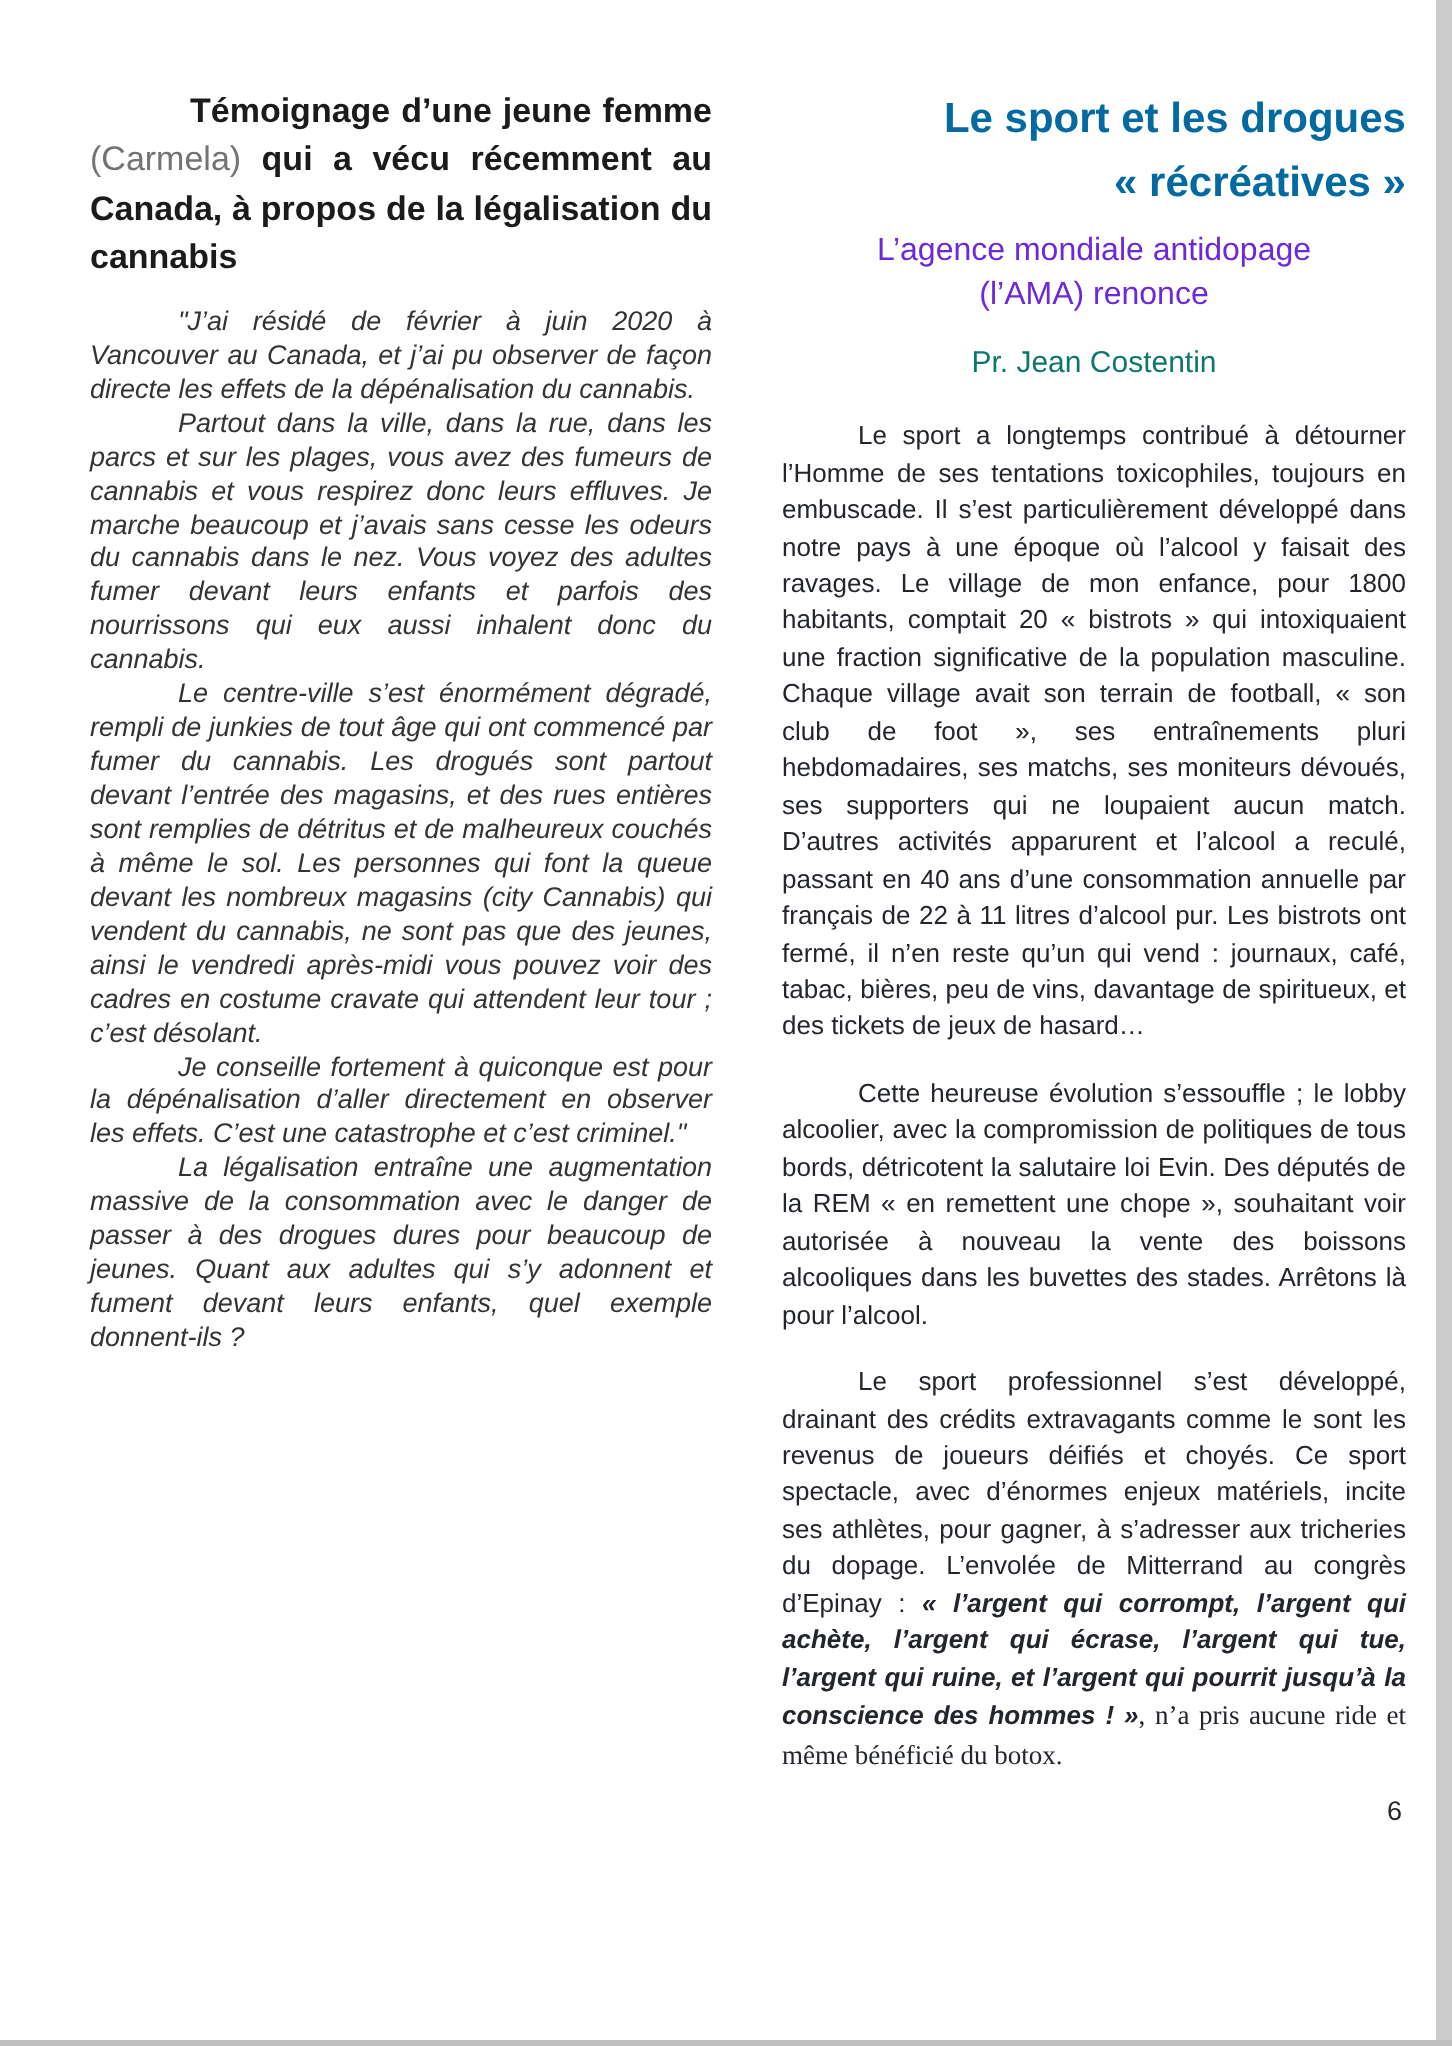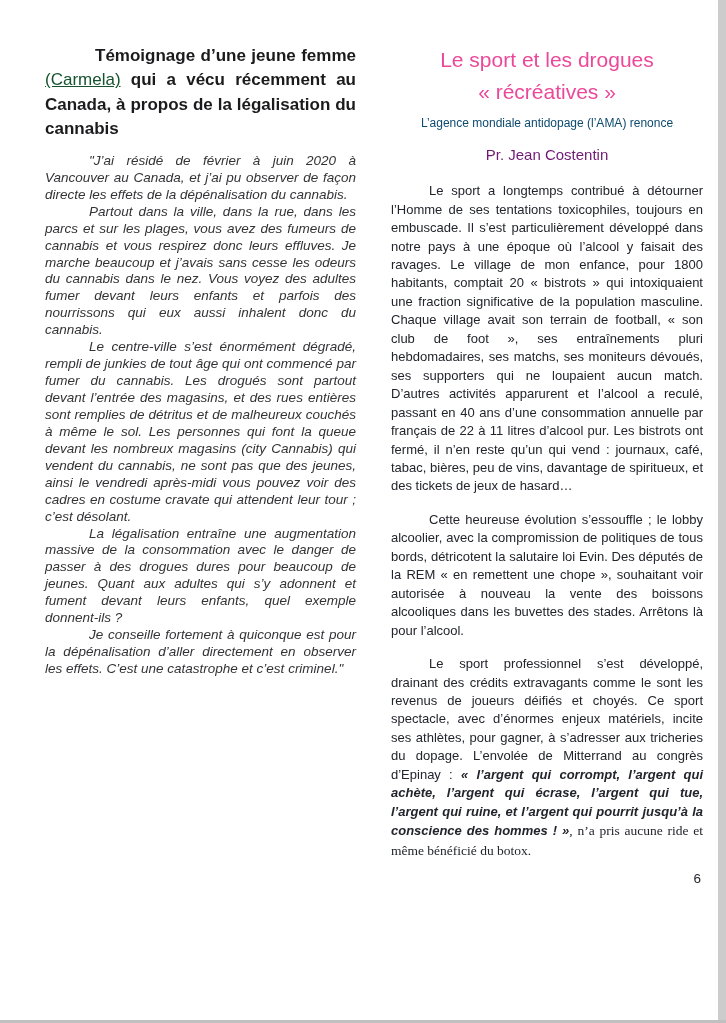--- a/index.html
+++ b/index.html
@@ -30,61 +30,60 @@
     font-size: 17px;
     font-weight: 700;
     color: #1b1b1d;
     line-height: 1.44;
     text-align: justify;
     text-indent: 50px;
     margin: 0 0 11px 0;
   }
   .l-title .normal {
     font-weight: 400;
-    color: #14532d;
-    text-decoration: underline;
+    color: #737373;
   }
   .testimony {
     font-style: italic;
     font-size: 13.5px;
     line-height: 1.255;
     text-align: justify;
     text-indent: 44px;
     margin: 0;
     color: #333336;
   }
   
   .col-right {
     width: 312px;
     flex: 0 0 312px;
     color: #22252c;
   }
   .r-title {
     font-size: 21px;
-    font-weight: 400;
-    text-align: center;
+    font-weight: 700;
+    text-align: right;
     line-height: 1.5;
-    color: #ec4899;
+    color: #0369a1;
     margin: 0 0 8px 0;
   }
   .r-title span { display: block; }
   .r-subtitle {
-    font-size: 12px;
+    font-size: 16px;
     font-weight: 400;
     text-align: center;
     line-height: 1.35;
-    color: #0c4a6e;
+    color: #6d28d9;
     margin: 0 auto 15px auto;
     width: 260px;
   }
   .r-author {
     font-size: 15px;
     font-weight: 400;
     text-align: center;
-    color: #701a75;
+    color: #0f766e;
     margin: 0 0 19px 0;
   }
   .r-body {
     font-size: 13px;
     line-height: 1.42;
     text-align: justify;
     text-indent: 38px;
     margin: 0 0 15px 0;
   }
   .quote-italic { font-style: italic; font-weight: bold; }
@@ -119,22 +118,22 @@
 </head>
 <body>
 
 <div class="content">
 
   <div class="col-left">
     <h2 class="l-title"><span>Témoignage d’une jeune femme </span><span class="normal">(Carmela)</span><span> qui a vécu récemment au Canada, à propos de la légalisation du cannabis</span></h2>
     <p class="testimony">"J’ai résidé de février à juin 2020 à Vancouver au Canada, et j’ai pu observer de façon directe les effets de la dépénalisation du cannabis.</p>
     <p class="testimony">Partout dans la ville, dans la rue, dans les parcs et sur les plages, vous avez des fumeurs de cannabis et vous respirez donc leurs effluves. Je marche beaucoup et j’avais sans cesse les odeurs du cannabis dans le nez. Vous voyez des adultes fumer devant leurs enfants et parfois des nourrissons qui eux aussi inhalent donc du cannabis.</p>
     <p class="testimony">Le centre-ville s’est énormément dégradé, rempli de junkies de tout âge qui ont commencé par fumer du cannabis. Les drogués sont partout devant l’entrée des magasins, et des rues entières sont remplies de détritus et de malheureux couchés à même le sol. Les personnes qui font la queue devant les nombreux magasins (city Cannabis) qui vendent du cannabis, ne sont pas que des jeunes, ainsi le vendredi après-midi vous pouvez voir des cadres en costume cravate qui attendent leur tour ; c’est désolant.</p>
+    <p class="testimony">Je conseille fortement à quiconque est pour la dépénalisation d’aller directement en observer les effets. C’est une catastrophe et c’est criminel."</p>
     <p class="testimony">La légalisation entraîne une augmentation massive de la consommation avec le danger de passer à des drogues dures pour beaucoup de jeunes. Quant aux adultes qui s’y adonnent et fument devant leurs enfants, quel exemple donnent-ils ?</p>
-    <p class="testimony">Je conseille fortement à quiconque est pour la dépénalisation d’aller directement en observer les effets. C’est une catastrophe et c’est criminel."</p>
   </div>
 
   <div class="col-right">
     <h1 class="r-title">
       <span>Le sport et les drogues</span>
       <span>« récréatives »</span>
     </h1>
     <h3 class="r-subtitle">L’agence mondiale antidopage (l’AMA) renonce</h3>
     <div class="r-author">Pr. Jean Costentin</div>
 

